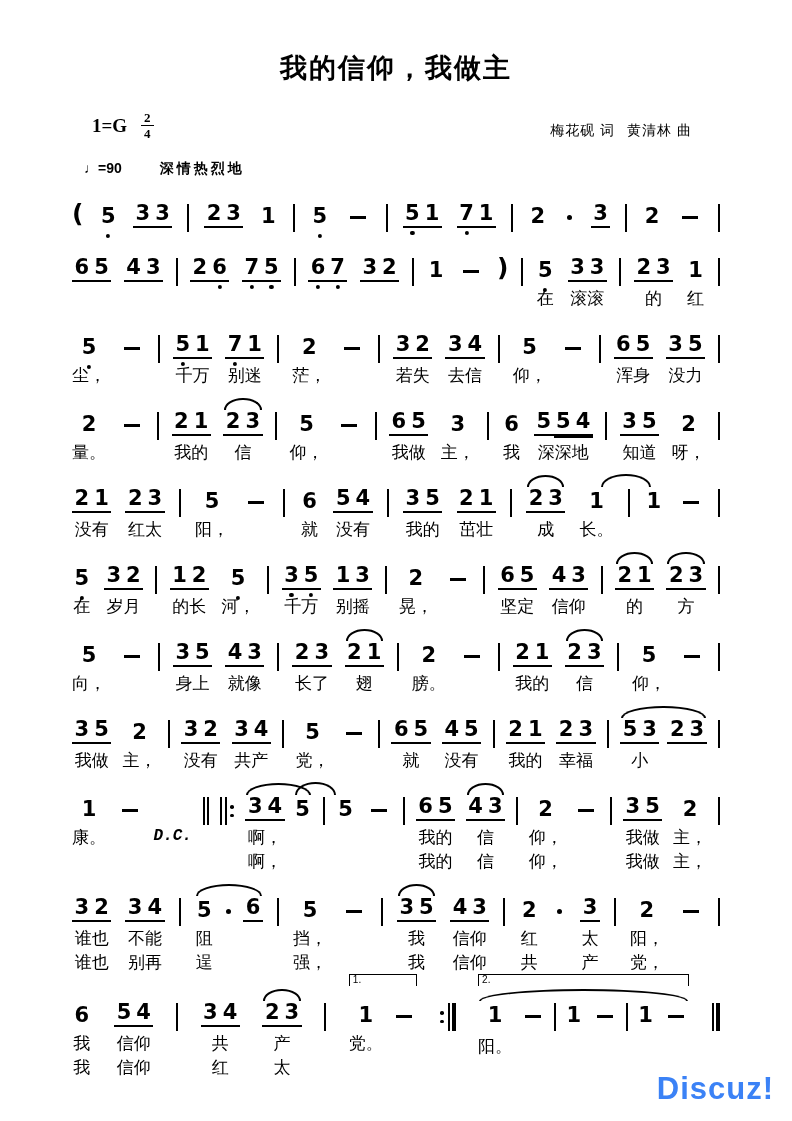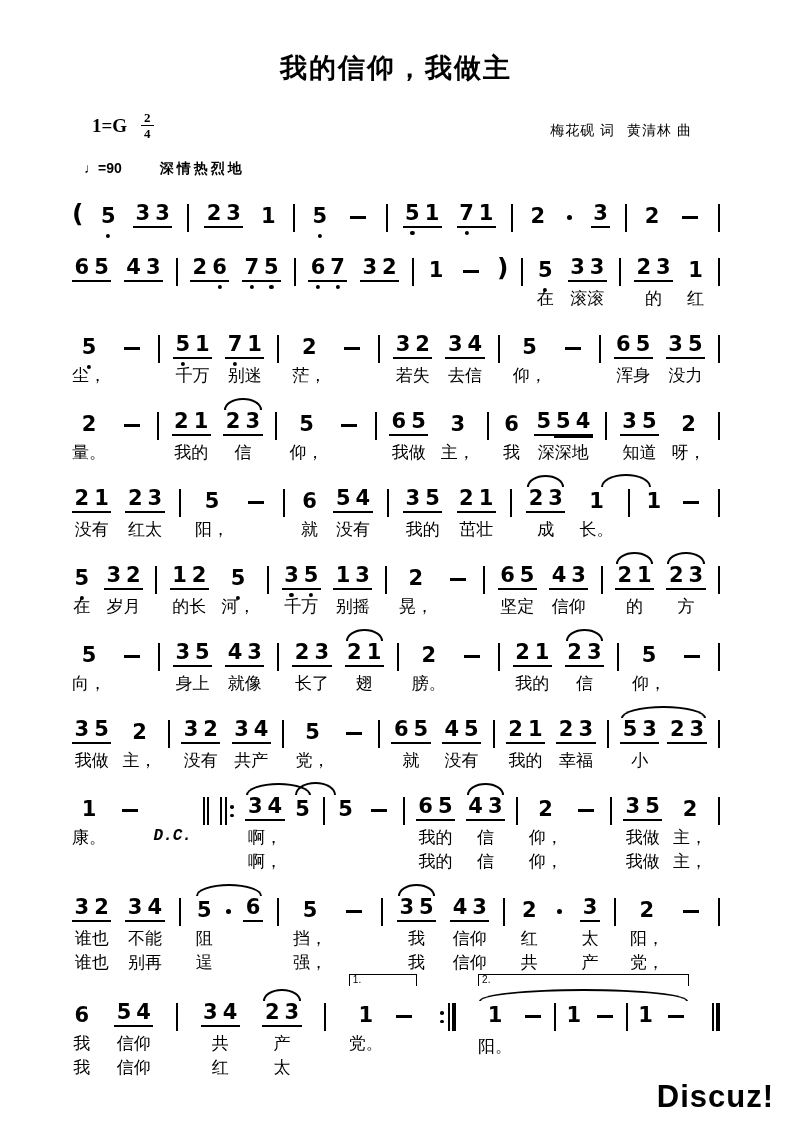--- a/index.html
+++ b/index.html
@@ -45,21 +45,21 @@
   .rdots{display:flex;flex-direction:column;gap:5px;margin:0 1px;}
   .rdots i{width:3.6px;height:3.6px;background:#000;border-radius:50%;}
   .mark{font-family:Liberation Mono, monospace;font-style:italic;font-weight:bold;font-size:16px;margin-top:46px;}
   .grp,.volta{display:flex;flex-direction:column;align-self:flex-start;}
   .grprow{display:flex;justify-content:space-between;gap:8px;}
   .grprow .barline{margin-top:2px;}
   .volta{position:relative;}
   .vbracket{position:absolute;top:-13px;left:0;right:0;height:11px;
             border-top:1.8px solid #000;border-left:1.8px solid #000;border-right:1.8px solid #000;}
   .vlabel{position:absolute;top:-12px;left:4px;font-size:10px;line-height:10px;}
-  .watermark{position:absolute;right:18px;bottom:6px;font-size:31px;font-weight:bold;color:#000000;letter-spacing:1px;margin-left:48px;}
+  .watermark{position:absolute;right:18px;bottom:14px;font-size:31px;font-weight:bold;color:#3b82f6;letter-spacing:1px;margin-left:48px;}
 </style>
 </head>
 <body>
 
 <div class="page">
   <div class="title">我的信仰，我做主</div>
 
   <div class="meta-row">
     <div class="key">
       <span>1=G</span>

